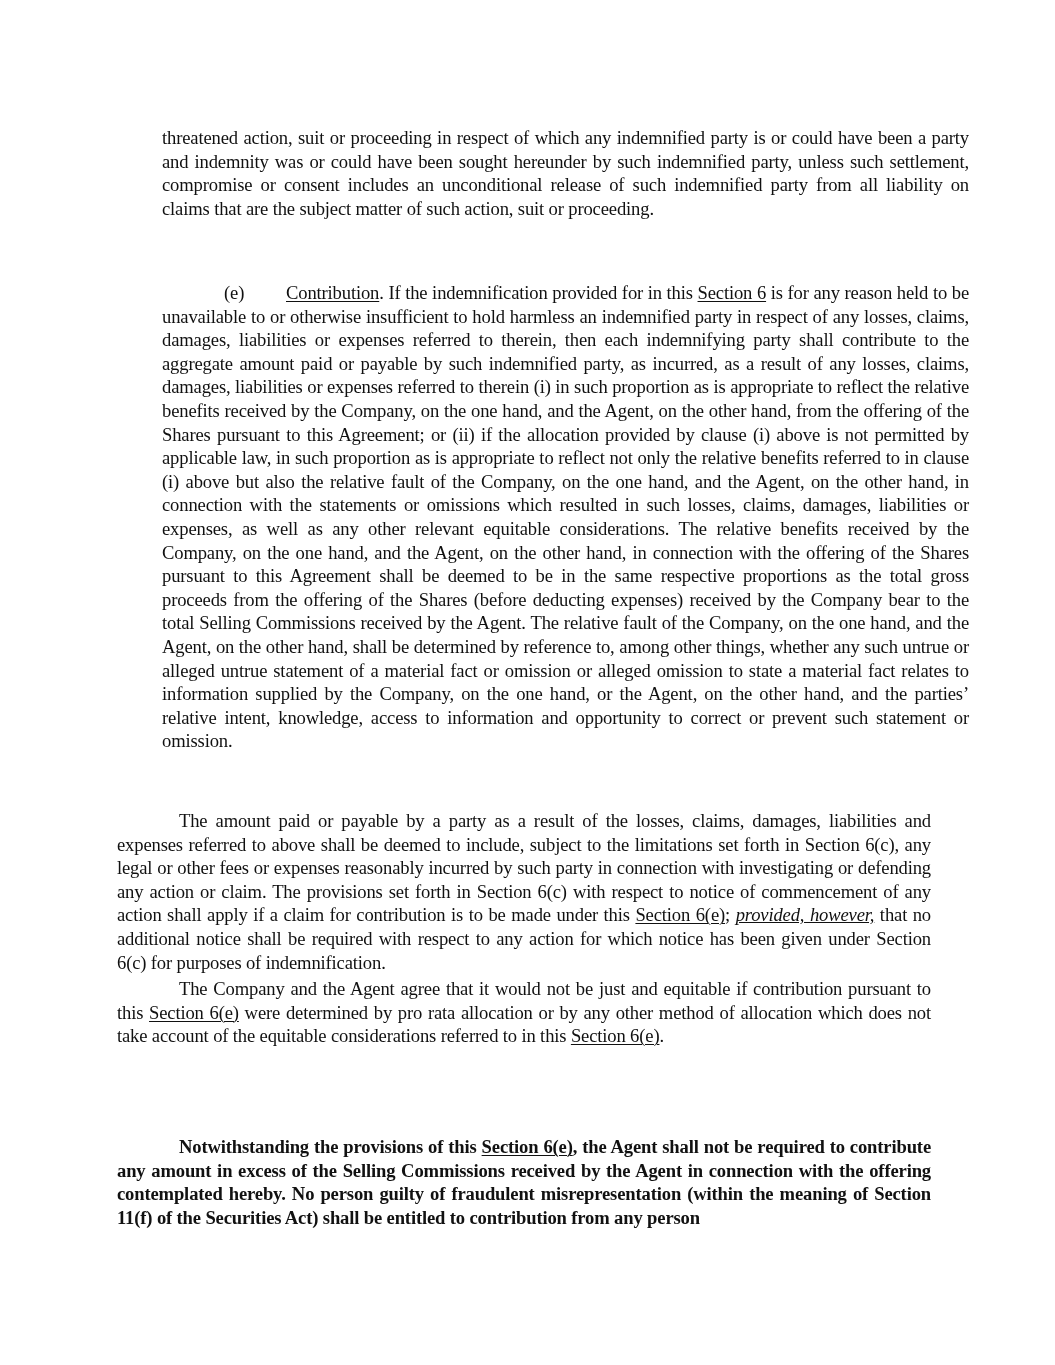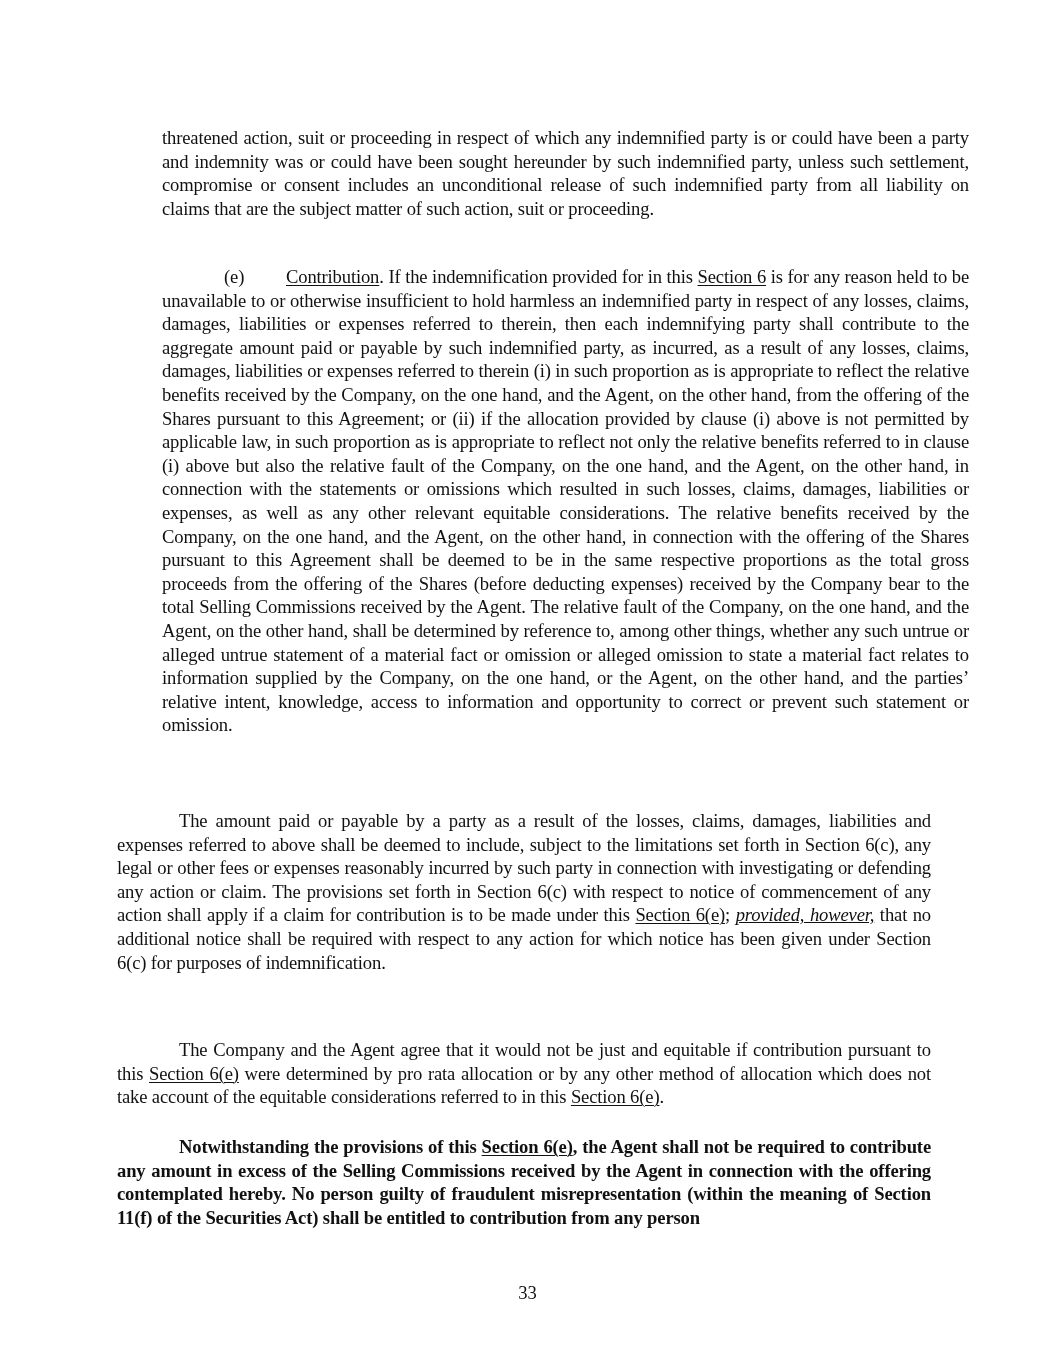--- a/index.html
+++ b/index.html
@@ -36,23 +36,23 @@
     .indent-block {
       left: 124px;
       width: 807px;
       margin-left: 38px;
     }
     .full-block {
       left: 117px;
       width: 814px;
     }
     #p1 { top: 126px; }
-    #p2 { top: 265px; }
+    #p2 { top: 281px; }
     #p3 { top: 809px; }
-    #p4 { top: 1038px; }
+    #p4 { top: 977px; }
     #p5 { top: 1135px; font-weight: bold; }
     .first-indent { text-indent: 62px; }
     .u { text-decoration: underline; text-underline-offset: 2px; text-decoration-thickness: 1px; }
     .i { font-style: italic; text-decoration: underline; }
     .label-tab {
       display: inline-block;
       width: 62px;
       text-indent: 0;
     }
     .page-number {
@@ -73,14 +73,13 @@
   <p id="p1" class="para indent-block"><span>threatened action, suit or proceeding in respect of which any indemnified party is or could have been a party and indemnity was or could have been sought hereunder by such indemnified party, unless such settlement, compromise or consent includes an unconditional release of such indemnified party from all liability on claims that are the subject matter of such action, suit or proceeding.</span></p>
 
   <p id="p2" class="para indent-block first-indent"><span class="label-tab">(e)</span><span class="u">Contribution</span><span>.  If the indemnification provided for in this </span><span class="u">Section 6</span><span> is for any reason held to be unavailable to or otherwise insufficient to hold harmless an indemnified party in respect of any losses, claims, damages, liabilities or expenses referred to therein, then each indemnifying party shall contribute to the aggregate amount paid or payable by such indemnified party, as incurred, as a result of any losses, claims, damages, liabilities or expenses referred to therein (i) in such proportion as is appropriate to reflect the relative benefits received by the Company, on the one hand, and the Agent, on the other hand, from the offering of the Shares pursuant to this Agreement; or (ii) if the allocation provided by clause (i) above is not permitted by applicable law, in such proportion as is appropriate to reflect not only the relative benefits referred to in clause (i) above but also the relative fault of the Company, on the one hand, and the Agent, on the other hand, in connection with the statements or omissions which resulted in such losses, claims, damages, liabilities or expenses, as well as any other relevant equitable considerations.  The relative benefits received by the Company, on the one hand, and the Agent, on the other hand, in connection with the offering of the Shares pursuant to this Agreement shall be deemed to be in the same respective proportions as the total gross proceeds from the offering of the Shares (before deducting expenses) received by the Company bear to the total Selling Commissions received by the Agent.  The relative fault of the Company, on the one hand, and the Agent, on the other hand, shall be determined by reference to, among other things, whether any such untrue or alleged untrue statement of a material fact or omission or alleged omission to state a material fact relates to information supplied by the Company, on the one hand, or the Agent, on the other hand, and the parties’ relative intent, knowledge, access to information and opportunity to correct or prevent such statement or omission.</span></p>
 
   <p id="p3" class="para full-block first-indent"><span>The amount paid or payable by a party as a result of the losses, claims, damages, liabilities and expenses referred to above shall be deemed to include, subject to the limitations set forth in Section 6(c), any legal or other fees or expenses reasonably incurred by such party in connection with investigating or defending any action or claim.  The provisions set forth in Section 6(c) with respect to notice of commencement of any action shall apply if a claim for contribution is to be made under this </span><span class="u">Section 6(e)</span><span>; </span><span class="i">provided, however,</span><span> that no additional notice shall be required with respect to any action for which notice has been given under Section 6(c) for purposes of indemnification.</span></p>
 
   <p id="p4" class="para full-block first-indent"><span>The Company and the Agent agree that it would not be just and equitable if contribution pursuant to this </span><span class="u">Section 6(e)</span><span> were determined by pro rata allocation or by any other method of allocation which does not take account of the equitable considerations referred to in this </span><span class="u">Section 6(e)</span><span>.</span></p>
 
   <p id="p5" class="para full-block first-indent"><span>Notwithstanding the provisions of this </span><span class="u">Section 6(e)</span><span>, the Agent shall not be required to contribute any amount in excess of the Selling Commissions received by the Agent in connection with the offering contemplated hereby.  No person guilty of fraudulent misrepresentation (within the meaning of Section 11(f) of the Securities Act) shall be entitled to contribution from any person</span></p>
 
-  <div class="page-number">33</div>
 </div>
 
 </body></html>

